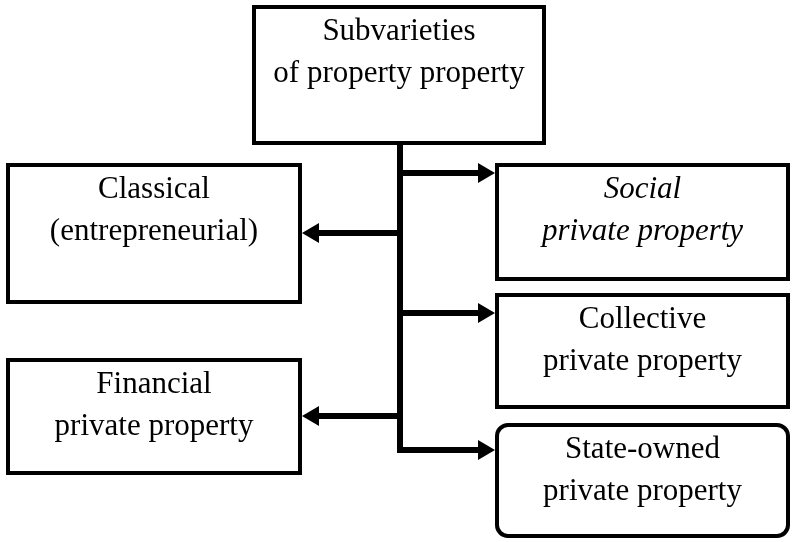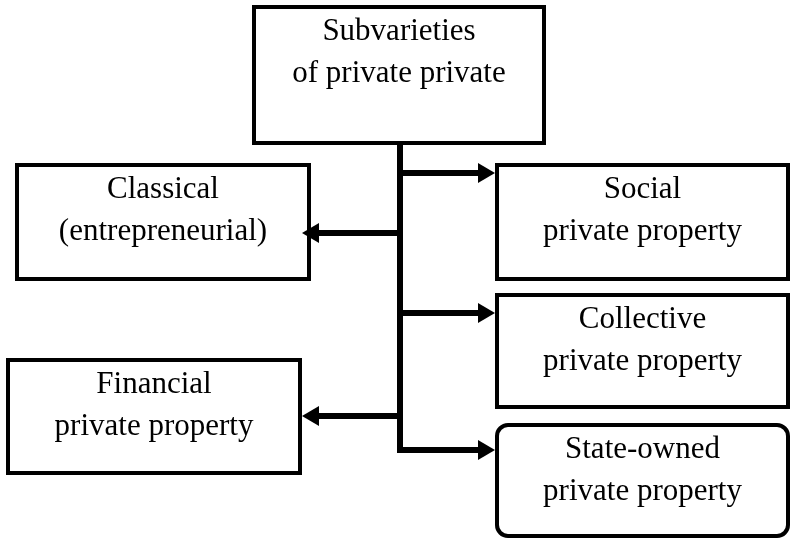--- a/index.html
+++ b/index.html
@@ -26,23 +26,23 @@
     display: flex;
     flex-direction: column;
     align-items: center;
     justify-content: flex-start;
     text-align: center;
     color: var(--text-color);
     font-size: 31px;
     line-height: 42px;
   }
   #box-root       { left: 252px; top: 5px;   width: 294px; height: 140px; }
-  #box-classical  { left: 15px;   top: 163px; width: 296px; height: 118px; }
+  #box-classical  { left: 6px;   top: 163px; width: 296px; height: 141px; }
   #box-financial  { left: 6px;   top: 358px; width: 296px; height: 117px; }
-  #box-social     { left: 495px; top: 163px; width: 295px; height: 118px; }
+  #box-social     { left: 495px; top: 163px; width: 295px; height: 118px; font-style: italic; }
   #box-collective { left: 495px; top: 293px; width: 295px; height: 116px; }
   #box-state      { left: 495px; top: 423px; width: 295px; height: 115px; border-radius: 13px; }
 
   .connector {
     position: absolute;
     background: var(--border-color);
   }
   #trunk { left: 397px; top: 143px; width: 6px; height: 310px; }
 
   .hline { height: 6px; }
@@ -67,21 +67,21 @@
   #arrow-financial  { left: 302px; top: 406px; }
   #arrow-state      { left: 478px; top: 440px; }
 </style>
 </head>
 <body>
 
 <div class="canvas">
 
   <div class="box" id="box-root">
     <div>Subvarieties</div>
-    <div>of private private</div>
+    <div>of property property</div>
   </div>
 
   <div class="box" id="box-classical">
     <div>Classical</div>
     <div>(entrepreneurial)</div>
   </div>
 
   <div class="box" id="box-financial">
     <div>Financial</div>
     <div>private property</div>

